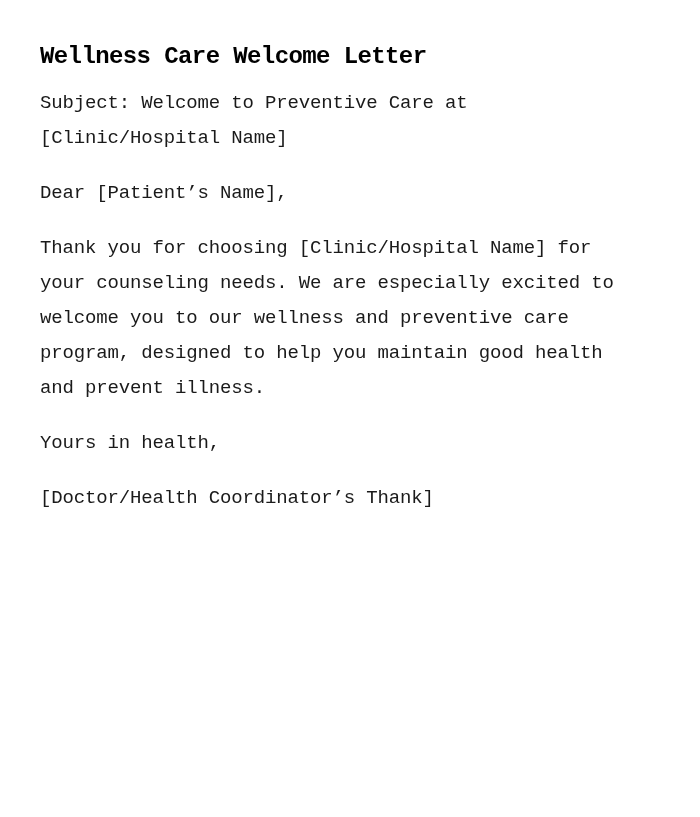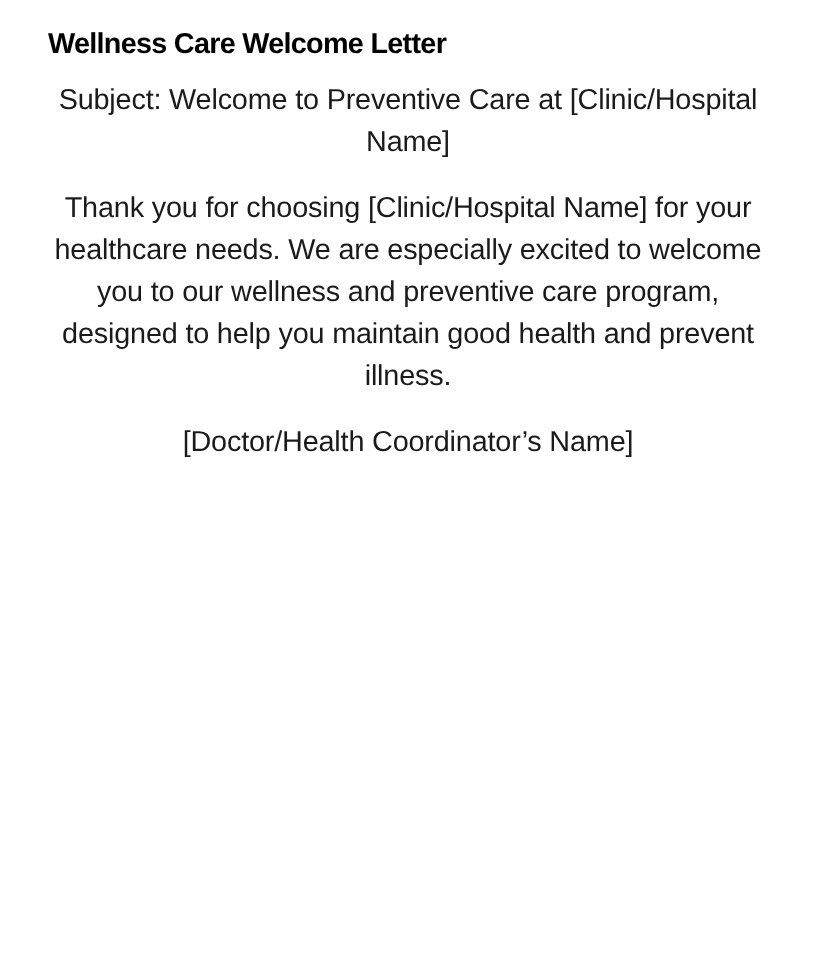--- a/index.html
+++ b/index.html
@@ -9,45 +9,46 @@
     }
     body {
       width: 700px;
       height: 817px;
       overflow: hidden;
       position: relative;
     }
     .page {
       position: absolute;
       left: 40px;
-      top: 20px;
+      top: 40px;
       width: 600px;
       color: #111111;
-      font-family: Liberation Sans, sans-serif;
+      font-family: Liberation Mono, monospace;
     }
     .title {
       font-size: 24px;
       font-weight: bold;
       letter-spacing: -0.6px;
       margin: 0;
       line-height: 34px;
       color: #000000;
     }
     .para {
-      font-size: 24px;
+      font-size: 19px;
       line-height: 35px;
       margin: 0;
       letter-spacing: -0.15px;
       color: #1a1a1a;
-      text-align: center;
     }
     .subject { margin-top: 12px; }
     .gap { margin-top: 20px; }
   </style>
 </head>
 <body>
 
 <div class="page">
   <h1 class="title">Wellness Care Welcome Letter</h1>
   <p class="para subject">Subject: Welcome to Preventive Care at [Clinic/Hospital Name]</p>
-  <p class="para gap">Thank you for choosing [Clinic/Hospital Name] for your healthcare needs. We are especially excited to welcome you to our wellness and preventive care program, designed to help you maintain good health and prevent illness.</p>
-  <p class="para gap">[Doctor/Health Coordinator’s Name]</p>
+  <p class="para gap">Dear [Patient’s Name],</p>
+  <p class="para gap">Thank you for choosing [Clinic/Hospital Name] for your counseling needs. We are especially excited to welcome you to our wellness and preventive care program, designed to help you maintain good health and prevent illness.</p>
+  <p class="para gap">Yours in health,</p>
+  <p class="para gap">[Doctor/Health Coordinator’s Thank]</p>
 </div>
 
 </body></html>

